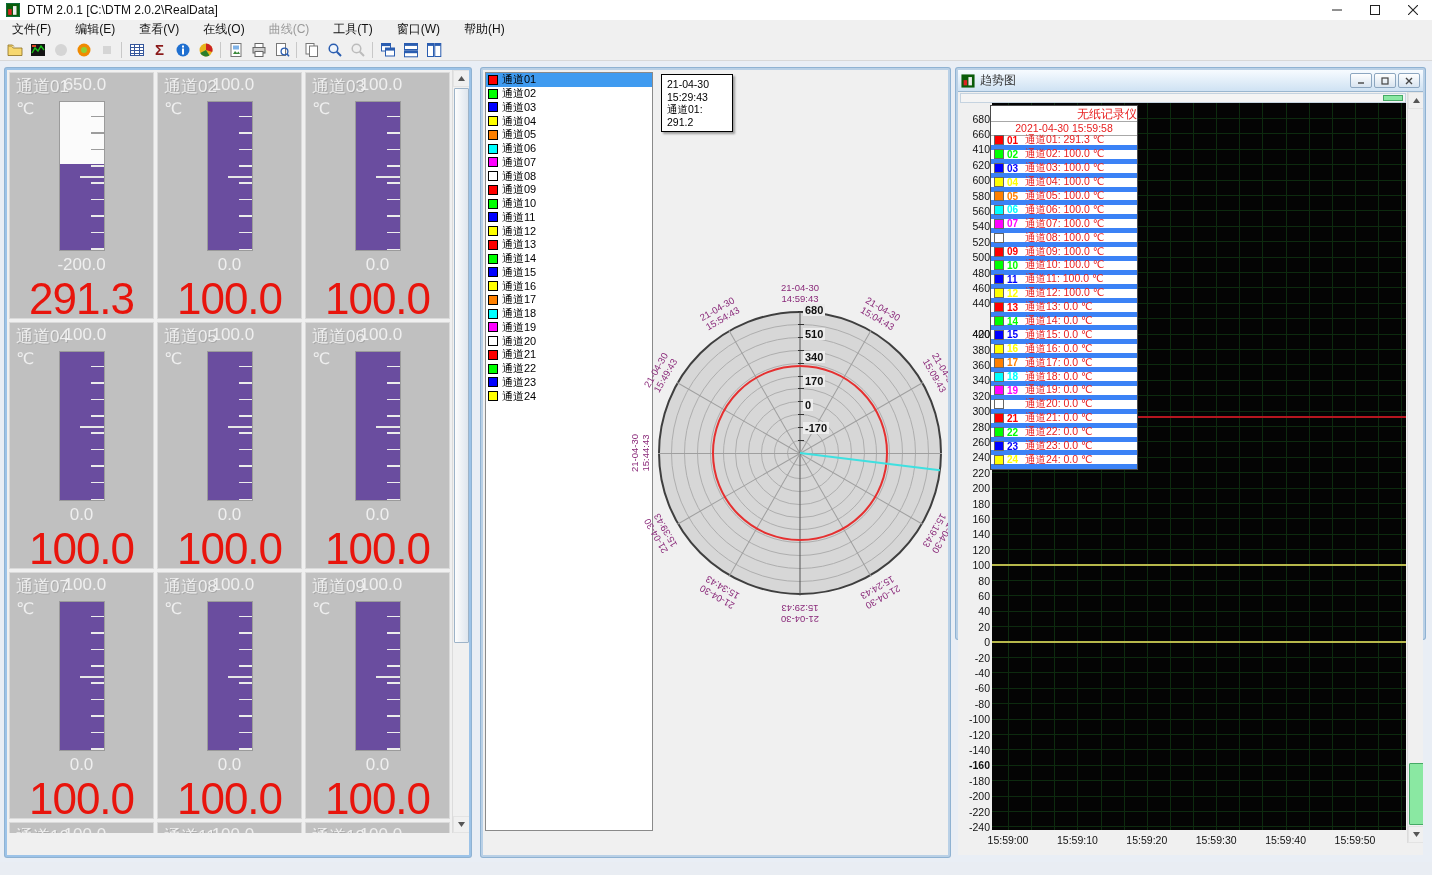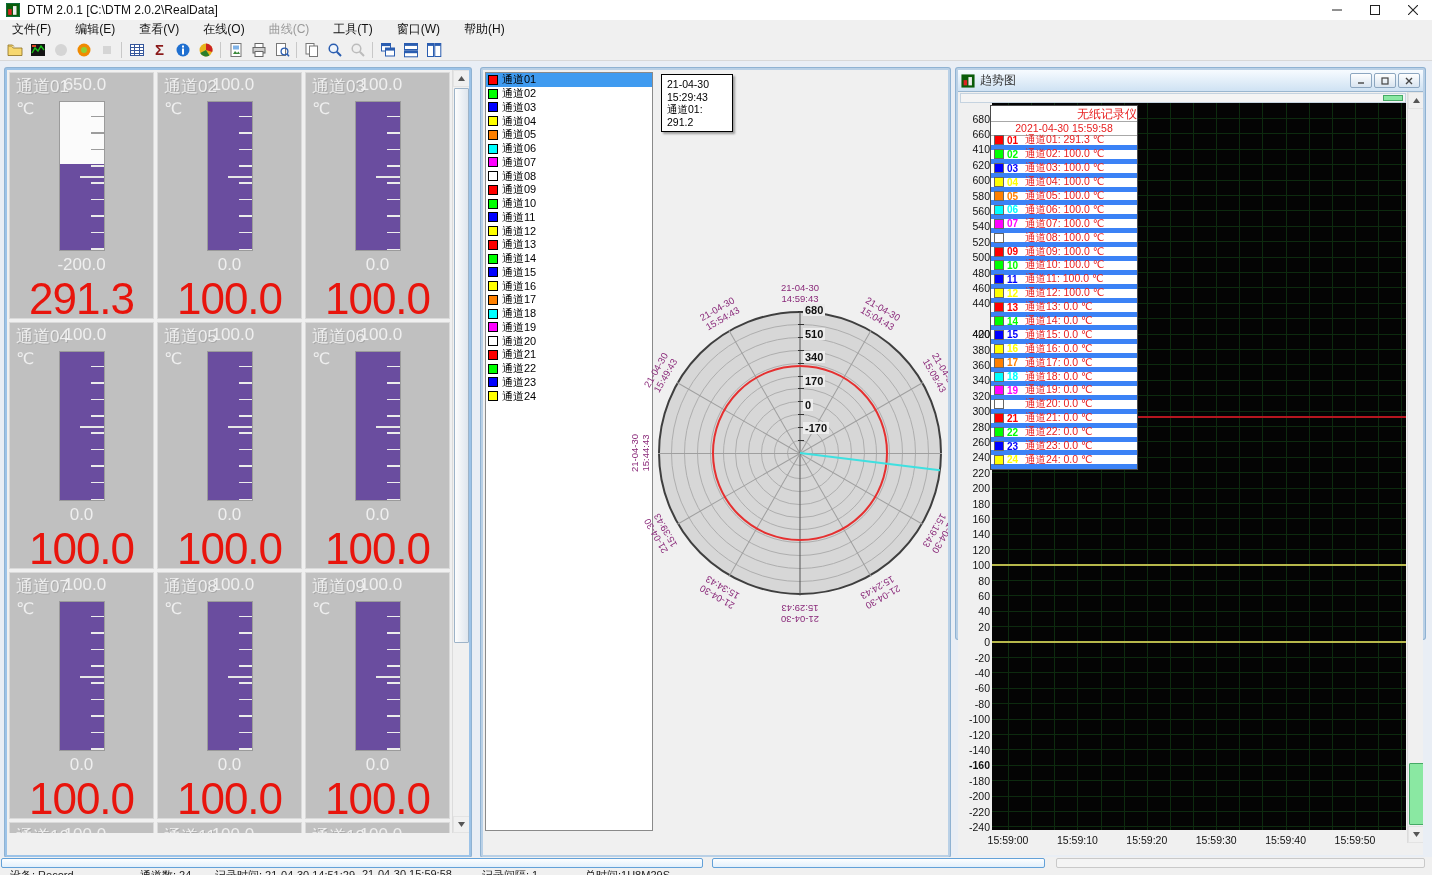--- a/index.html
+++ b/index.html
@@ -989,27 +989,14 @@
               <svg width="7" height="5">
                 <path d="M0 0 L7 0 L3.5 5 z" fill="#555"></path>
               </svg>
             </div>
           </div>
       </div>
     </section>
 
   </div>
 
-  <div class="bottombar">
-    <div class="mdi-strip" style="left:1px; width:702px;"></div>
-    <div class="mdi-strip" style="left:712px; width:333px;"></div>
-    <div class="mdi-strip" style="left:1056px; width:369px; border-color:#c9c9c9; background:#f4f4f4;"></div>
-    <div id="statusItems">
-        <span class="status-item" style="left: 10px;">设备: Record</span>
-        <span class="status-item" style="left: 140px;">通道数: 24</span>
-        <span class="status-item" style="left: 215px;">记录时间: 21-04-30 14:51:29</span>
-        <span class="status-item" style="left: 362px;">21-04-30 15:59:58</span>
-        <span class="status-item" style="left: 482px;">记录间隔: 1</span>
-        <span class="status-item" style="left: 585px;">总时间:1H8M29S</span>
-      </div>
-  </div>
 
 </div>
 
 </body></html>

